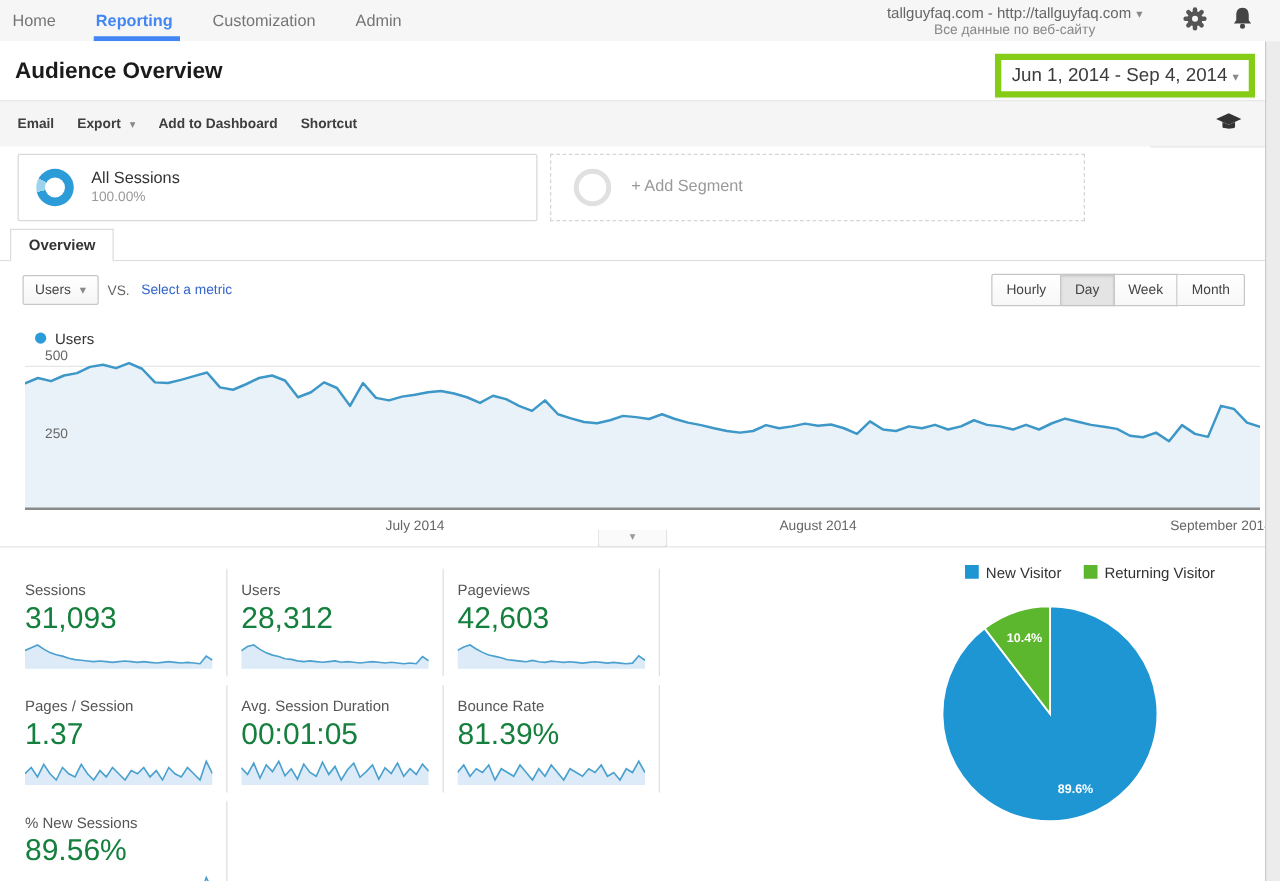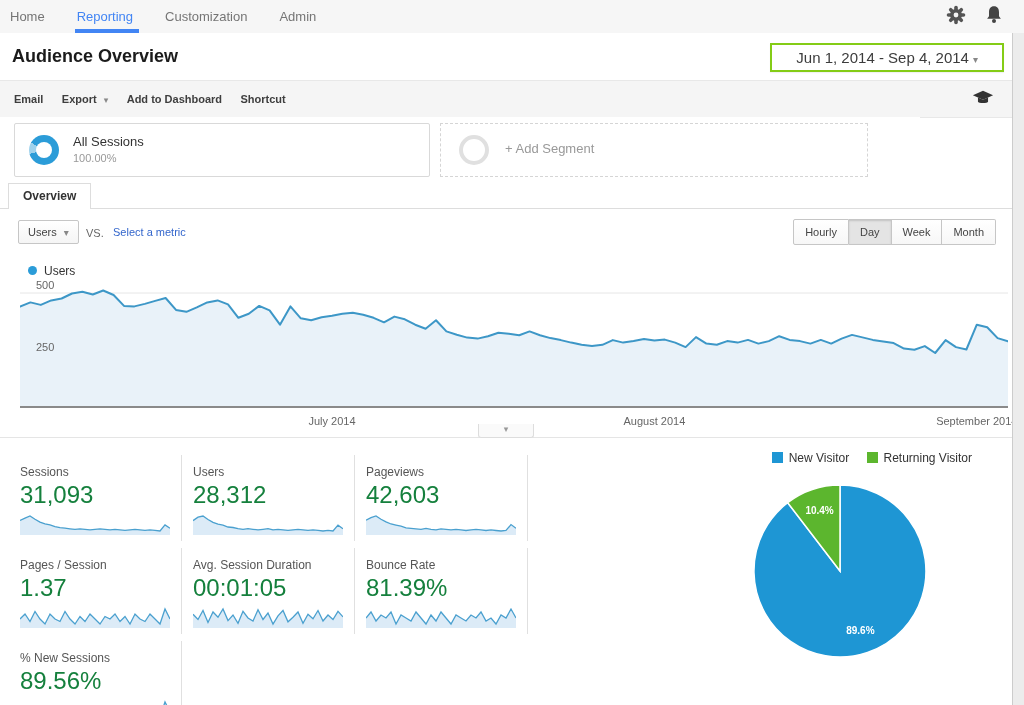--- a/index.html
+++ b/index.html
@@ -6,34 +6,34 @@
   body{
     width:1024px;height:705px;position:relative;overflow:hidden;
     background:#ffffff;font-family:"Liberation Sans","DejaVu Sans",sans-serif;
     -webkit-font-smoothing:antialiased;
   }
   
   .topnav{position:absolute;left:0;top:0;width:1024px;height:33px;background:#f6f6f6;}
   .topnav-items{position:absolute;left:10px;top:0;height:33px;display:flex;}
   .nav-item{position:relative;padding:9px 16px 0 16px;font-size:13px;color:#757575;cursor:pointer;}
   .nav-item:first-child{padding-left:0;}
-  .nav-item.active{color:#4285f4;font-weight:normal;}
+  .nav-item.active{color:#4285f4;font-weight:bold;}
   .nav-item.active .nav-underline{position:absolute;left:14px;right:10px;bottom:0;height:4px;background:#4285f4;}
   .nav-item.active:first-child .nav-underline{left:0;}
   .account{position:absolute;right:110px;top:3px;text-align:center;color:#777;}
   .account-line1{font-size:12px;color:#666;}
   .account-line2{font-size:11px;color:#888;margin-top:1px;}
   .caret{color:#888;font-size:10px;margin-left:4px;}
   .top-icon{position:absolute;top:5px;width:20px;height:20px;cursor:pointer;}
   .gear-pos{right:58px;} .bell-pos{right:20px;}
   
   .header{position:absolute;left:0;top:33px;width:1024px;height:47px;background:#fff;}
   .page-title{position:absolute;left:12px;top:13px;font-size:18px;font-weight:bold;color:#1b1b1b;}
-  .date-range{position:absolute;right:20px;top:10px;border:2px solid #84cc16;background:#fff;
-    padding:4px 24px;font-size:15px;color:#3c3c3c;cursor:pointer;box-shadow:0 1px 1px rgba(0,0,0,.05);}
+  .date-range{position:absolute;right:20px;top:10px;border:5px solid #84cc16;background:#fff;
+    padding:4px 8px;font-size:15px;color:#3c3c3c;cursor:pointer;box-shadow:0 1px 1px rgba(0,0,0,.05);}
   
   .actionbar{position:absolute;left:0;top:80px;width:1024px;height:36px;background:#f5f5f5;
     border-top:1px solid #e8e8e8;border-bottom:1px solid #e8e8e8;}
   .action-item{display:inline-block;font-size:11px;font-weight:bold;color:#3e3e3e;
     padding:12px 0 0 0;margin-left:14px;cursor:pointer;}
   .action-item .caret{font-size:9px;}
   .grad-cap{position:absolute;right:30px;top:8px;width:22px;height:18px;cursor:pointer;}
   
   .segmentbar{position:absolute;left:0;top:117px;width:920px;height:66px;background:#fff;}
   .seg-card{position:absolute;left:14px;top:6px;width:414px;height:52px;border:1px solid #d9d9d9;
@@ -92,20 +92,24 @@
 </head>
 <body>
 
 <div class="topnav">
   <div class="topnav-items">
     <div class="nav-item"><span>Home</span></div>
     <div class="nav-item active"><span>Reporting</span><span class="nav-underline"></span></div>
     <div class="nav-item"><span>Customization</span></div>
     <div class="nav-item"><span>Admin</span></div>
   </div>
+  <div class="account">
+    <div class="account-line1"><span>tallguyfaq.com - http://tallguyfaq.com</span><span class="caret">▾</span></div>
+    <div class="account-line2">Все данные по веб-сайту</div>
+  </div>
   <div class="top-icon gear-pos">
     <svg class="icon-svg" width="20" height="20" viewBox="0 0 20 20">
       <g stroke="#555" stroke-width="3.6" stroke-linecap="round">
         <line x1="10" y1="2.5" x2="10" y2="17.5"></line>
           <line x1="2.5" y1="10" x2="17.5" y2="10"></line>
         <line x1="4.7" y1="4.7" x2="15.3" y2="15.3"></line>
           <line x1="15.3" y1="4.7" x2="4.7" y2="15.3"></line>
       </g>
       <circle cx="10" cy="10" r="6" fill="#555"></circle>
         <circle cx="10" cy="10" r="2.4" fill="#f6f6f6"></circle>

